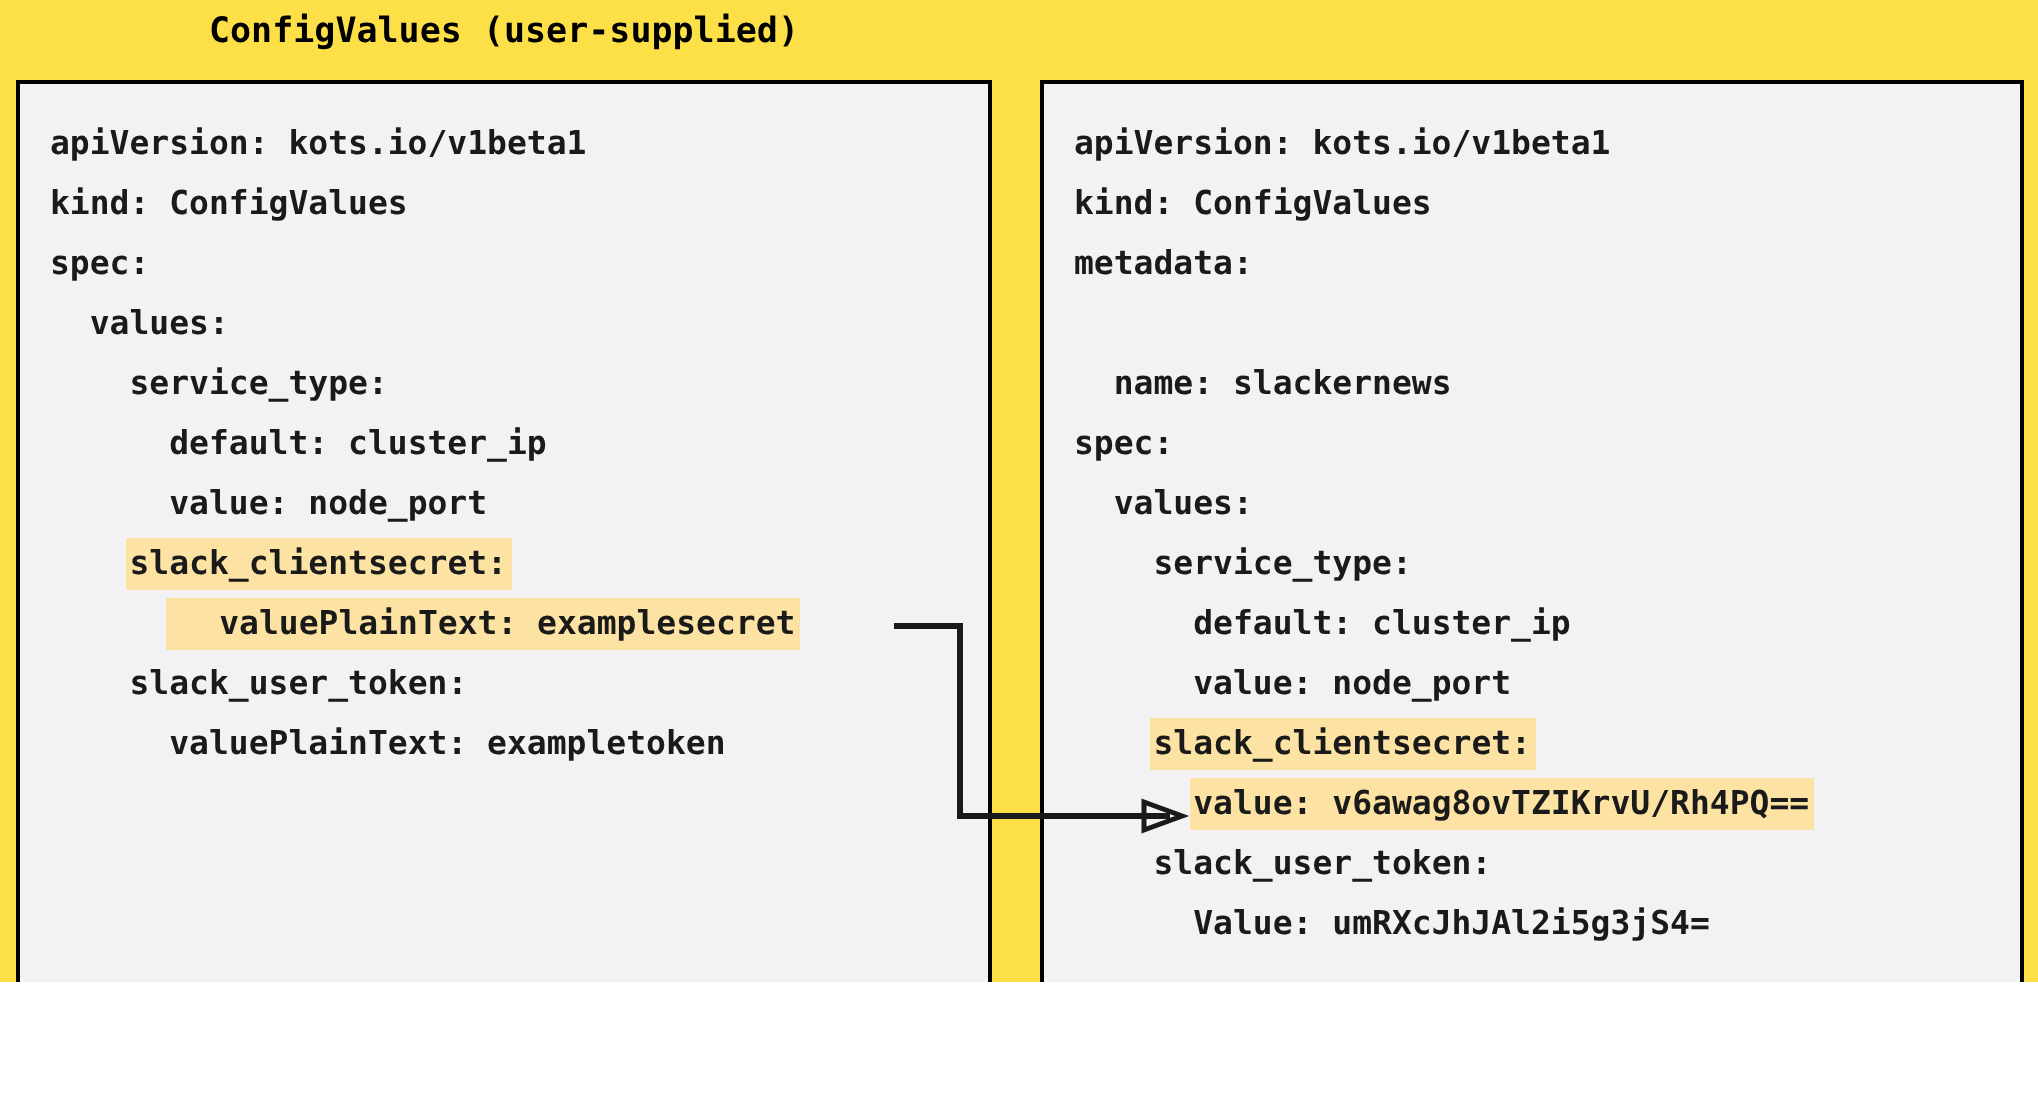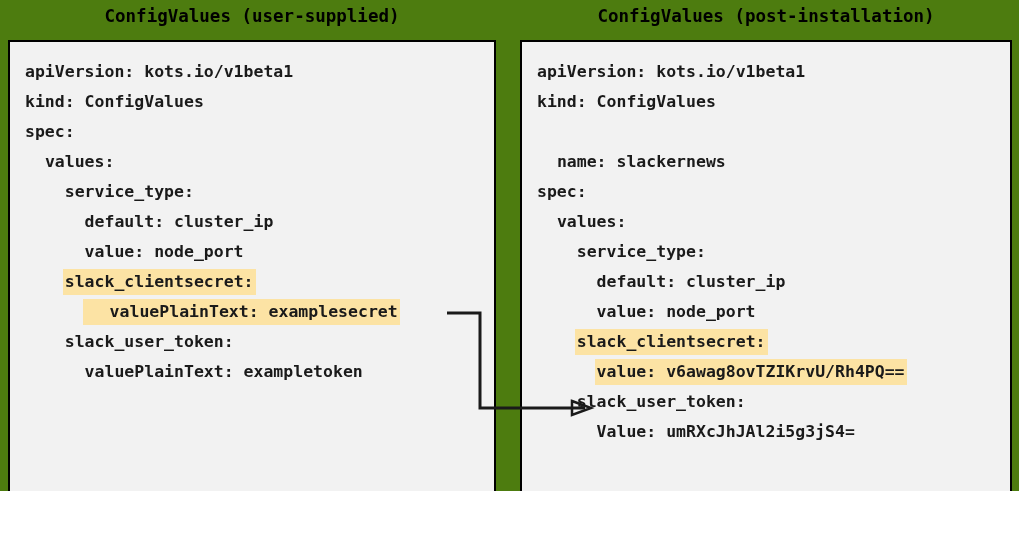--- a/index.html
+++ b/index.html
@@ -4,21 +4,21 @@
 <style>
   html, body {
     margin: 0;
     padding: 0;
     background: #ffffff;
   }
   #stage {
     position: relative;
     width: 1019px;
     height: 491px;
-    background: #4d7c0f;
+    background: #fde047;
     overflow: hidden;
     font-family: "DejaVu Sans Mono", "Liberation Mono", monospace;
   }
 
   .panel-title {
     position: absolute;
     top: 6px;
     font-family: "DejaVu Sans Mono", "Liberation Mono", monospace;
     font-size: 17.5px;
     font-weight: bold;
@@ -98,26 +98,26 @@
         <div class="code-line"><span>    </span><span class="txt">service_type:</span></div>
         <div class="code-line"><span>      </span><span class="txt">default: cluster_ip</span></div>
         <div class="code-line"><span>      </span><span class="txt">value: node_port</span></div>
         <div class="code-line hl"><span>    </span><span class="txt" style="background: rgb(252, 227, 164);">slack_clientsecret:</span></div>
         <div class="code-line hl"><span>      </span><span class="txt" style="background: rgb(252, 227, 164); padding-left: 27px;">valuePlainText: examplesecret</span></div>
         <div class="code-line"><span>    </span><span class="txt">slack_user_token:</span></div>
         <div class="code-line"><span>      </span><span class="txt">valuePlainText: exampletoken</span></div>
       </div>
   </div>
 
-  <div class="panel-title" id="title-right">ConfigValues (post-installation)</div>
 
   <div class="code-panel" id="panel-right" style="background: rgb(242, 242, 242); border-color: rgb(0, 0, 0);">
     <div class="code-body" id="body-right">
         <div class="code-line"><span></span><span class="txt">apiVersion: kots.io/v1beta1</span></div>
         <div class="code-line"><span></span><span class="txt">kind: ConfigValues</span></div>
+        <div class="code-line"><span></span><span class="txt">metadata:</span></div>
         <div class="code-line"><span>  </span></div>
         <div class="code-line"><span>  </span><span class="txt">name: slackernews</span></div>
         <div class="code-line"><span></span><span class="txt">spec:</span></div>
         <div class="code-line"><span>  </span><span class="txt">values:</span></div>
         <div class="code-line"><span>    </span><span class="txt">service_type:</span></div>
         <div class="code-line"><span>      </span><span class="txt">default: cluster_ip</span></div>
         <div class="code-line"><span>      </span><span class="txt">value: node_port</span></div>
         <div class="code-line hl"><span>    </span><span class="txt" style="background: rgb(252, 227, 164);">slack_clientsecret:</span></div>
         <div class="code-line hl"><span>      </span><span class="txt" style="background: rgb(252, 227, 164);">value: v6awag8ovTZIKrvU/Rh4PQ==</span></div>
         <div class="code-line"><span>    </span><span class="txt">slack_user_token:</span></div>

